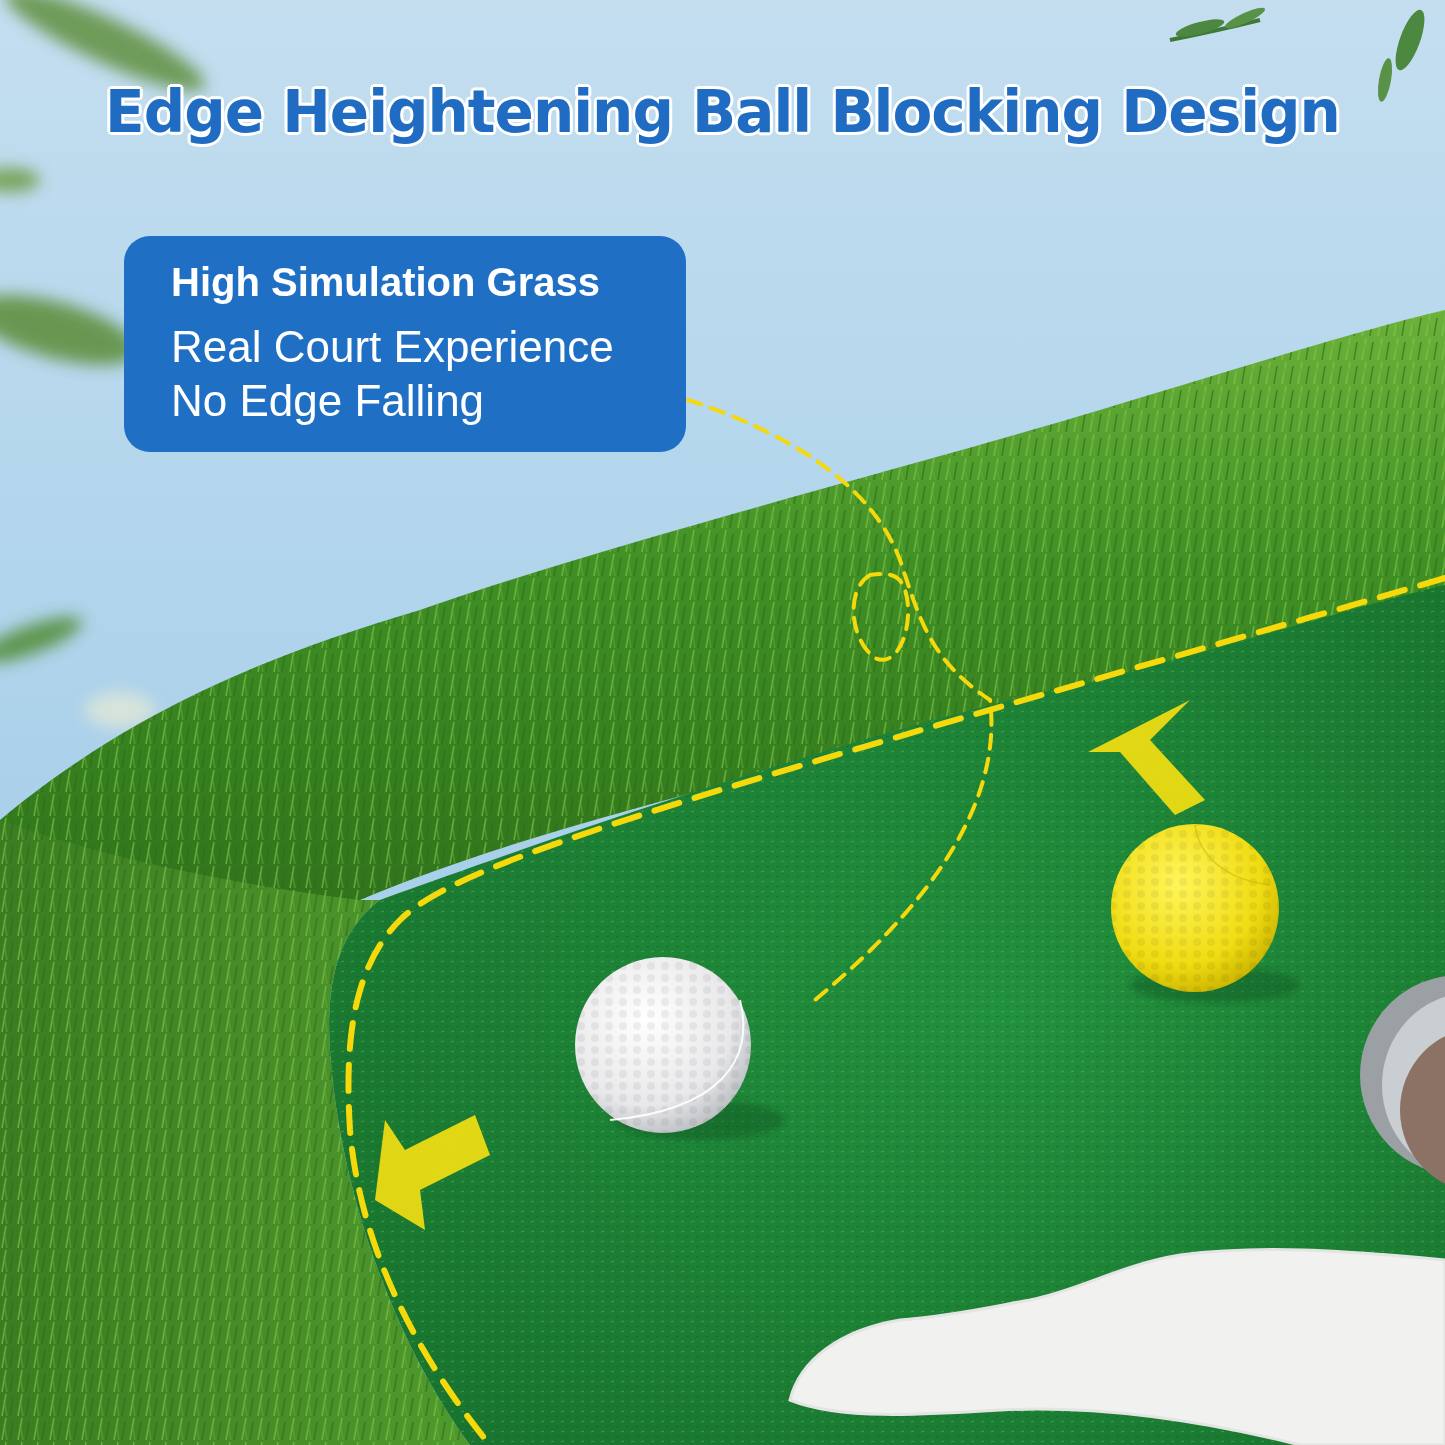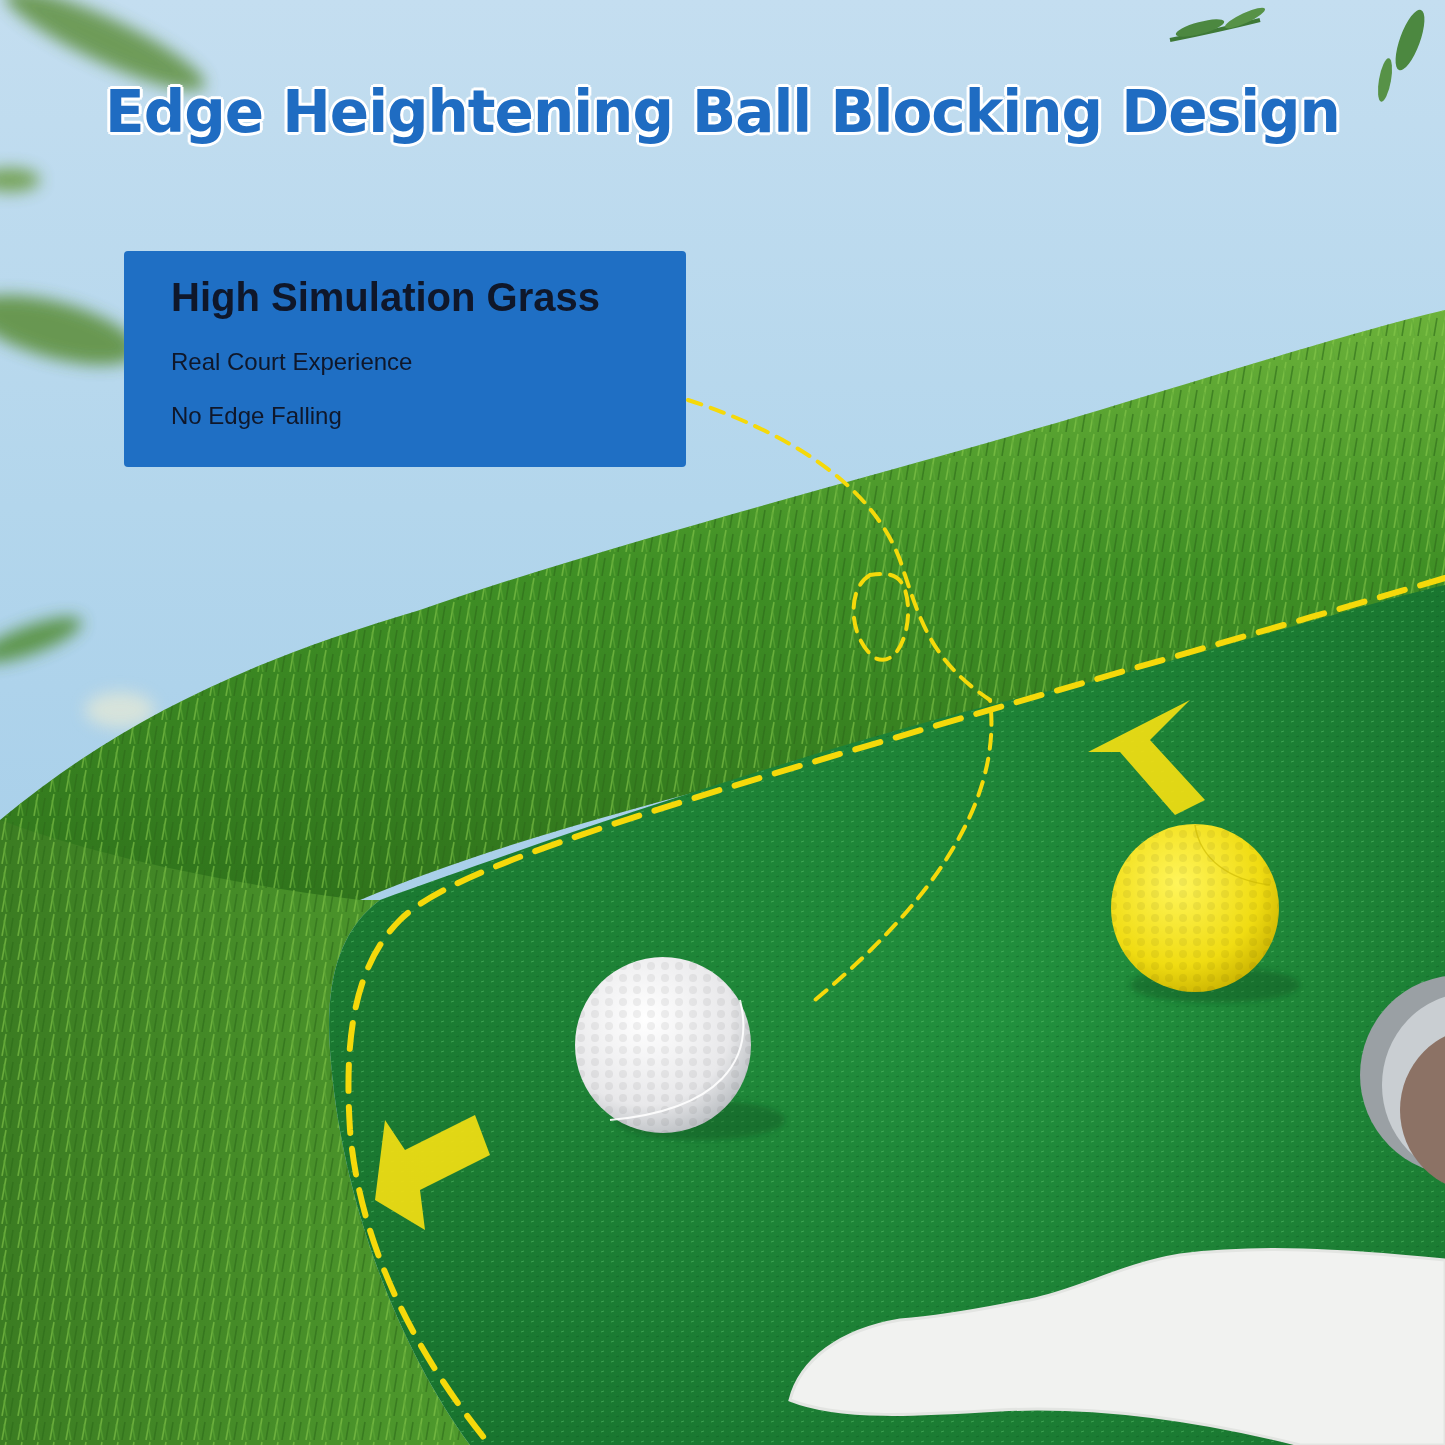--- a/index.html
+++ b/index.html
@@ -6,25 +6,25 @@
   body { width: 1445px; height: 1445px; overflow: hidden; position: relative; font-family: "Liberation Sans", sans-serif; }
   .scene { position: absolute; inset: 0; width: 1445px; height: 1445px; background: linear-gradient(180deg, #c4def0 0%, #b3d6ec 35%, #a9d0ea 60%, #b9dcef 100%); overflow: hidden; padding-left: 32px; }
   .scene svg.art { position: absolute; inset: 0; }
   .title {
     position: absolute; left: 0; top: 78px; width: 1445px; text-align: center;
     font-family: "DejaVu Sans", sans-serif; font-weight: bold; font-size: 58px; letter-spacing: -1px;
     color: #1f6cc2;
     text-shadow: 0 0 3px #fff, 2px 2px 0 #fff, -2px -2px 0 #fff, 2px -2px 0 #fff, -2px 2px 0 #fff, 0 3px 0 #fff, 3px 0 0 #fff, 0 -3px 0 #fff, -3px 0 0 #fff;
   }
   .callout {
-    position: absolute; left: 124px; top: 251px; width: 562px; height: 216px;
-    background: #1f6fc4; border-radius: 4px; box-sizing: border-box; padding: 22px 0 0 47px; color: #0f172a;
+    position: absolute; left: 124px; top: 236px; width: 562px; height: 216px;
+    background: #1f6fc4; border-radius: 26px; box-sizing: border-box; padding: 22px 0 0 47px; color: #ffffff;
   }
   .callout .h { font-weight: bold; font-size: 40px; line-height: 48px; margin-bottom: 14px; }
-  .callout .l { font-size: 24px; line-height: 54px; }
+  .callout .l { font-size: 44px; line-height: 54px; }
 </style>
 </head>
 <body>
 
 <div class="scene">
   <svg class="art" width="1445" height="1445" viewBox="0 0 1445 1445">
     <defs>
       <filter id="blur8">
           <feGaussianBlur stdDeviation="8"></feGaussianBlur>
         </filter>

